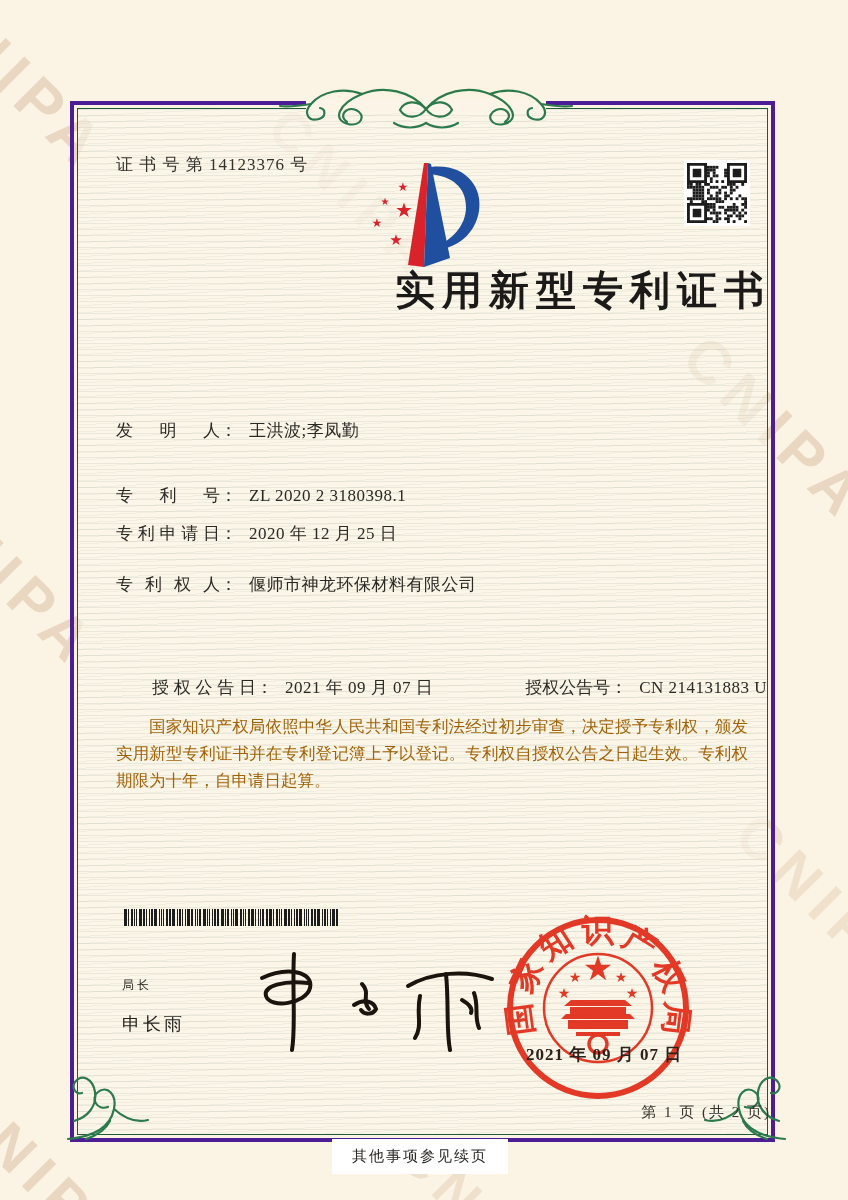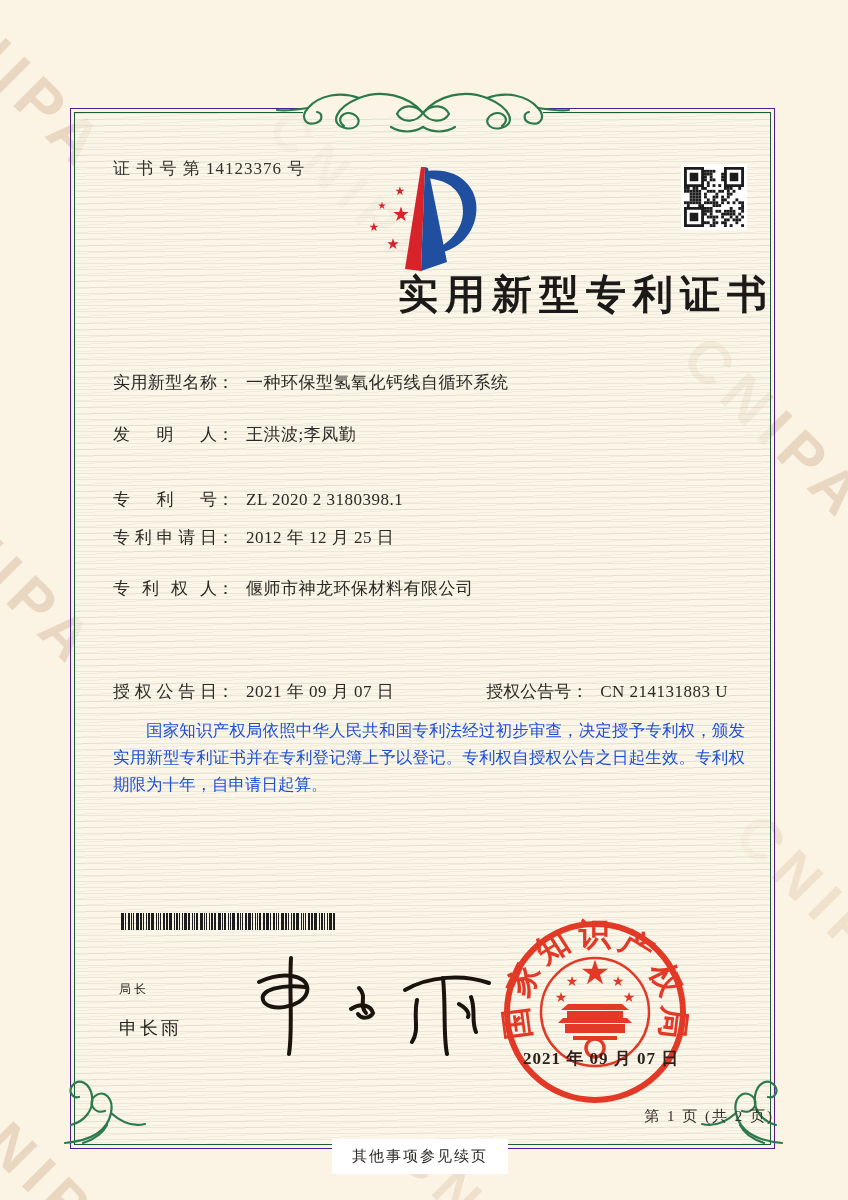--- a/index.html
+++ b/index.html
@@ -17,22 +17,22 @@
   }
   .wm1{left:-46px;top:-34px;font-size:62px;}
   .wm2{left:300px;top:96px;font-size:54px;color:rgba(214,188,160,.28);}
   .wm3{left:718px;top:322px;font-size:60px;}
   .wm4{left:-52px;top:468px;font-size:60px;}
   .wm5{left:770px;top:800px;font-size:58px;color:rgba(212,184,152,.30);}
   .wm6{left:-16px;top:1072px;font-size:58px;}
   .wm7{left:430px;top:1120px;font-size:56px;color:rgba(212,184,152,.32);}
   
   .frame{
-    position:absolute;left:70px;top:108px;width:705px;height:1041px;
-    border:1px solid #4c1d95;box-sizing:border-box;
+    position:absolute;left:70px;top:101px;width:705px;height:1041px;
+    border:4px solid #4c1d95;box-sizing:border-box;
   }
   .frame-inner{
     position:absolute;left:3px;top:3px;right:3px;bottom:3px;
     border:1px solid #1c5b36;
     background-image:
       repeating-linear-gradient(180deg, rgba(124,146,124,.14) 0 1px, transparent 1px 6px),
       repeating-linear-gradient(177deg, rgba(124,146,124,.09) 0 1px, transparent 1px 7px);
     background-color:rgba(253,248,236,.6);
   }
   .orn{position:absolute;pointer-events:none;}
@@ -46,21 +46,21 @@
     left:0;top:158px;width:100%;text-align:right;font-size:40px;font-weight:700;
     letter-spacing:7px;color:#1c1a18;
   }
   .frow{left:42px;font-size:17px;white-space:nowrap;color:#2b2925;}
   .flabel{display:inline-block;width:104px;text-align:justify;text-align-last:justify;vertical-align:bottom;}
   .fcolon{margin-right:12px;}
   .fvalue{letter-spacing:.5px;}
   .grant2{margin-left:92px;}
   .bodytext{
     left:42px;width:632px;font-size:16.5px;line-height:1.64;text-align:justify;
-    color:#1d4ed8;
+    color:#a16207;
   }
   .bodytext p{margin:0;text-indent:2em;}
   .barcode{left:50px;top:804px;}
   .director-title{left:48px;top:872px;font-size:12px;letter-spacing:3px;}
   .director-name{left:48px;top:907px;font-size:18px;letter-spacing:3px;}
   .signature{left:168px;top:843px;}
   .signature path{stroke:#1b140e;fill:none;stroke-width:4;stroke-linecap:round;}
   .seal{left:424px;top:803px;opacity:.95;}
   .seal-date{
     left:452px;top:938px;width:250px;font-size:17px;font-weight:700;
@@ -271,36 +271,33 @@
           <rect x="45.71" y="57.14" width="2.86" height="2.86"></rect>
           <rect x="57.14" y="57.14" width="2.86" height="2.86"></rect>
           <path fill-rule="evenodd" d="M0,0 h20 v20 h-20 z M2.857142857142857,2.857142857142857 v14.285714285714286 h14.285714285714286 v-14.285714285714286 z M5.714285714285714,5.714285714285714 h8.571428571428571 v8.571428571428571 h-8.571428571428571 z"></path>
           <path fill-rule="evenodd" d="M40,0 h20 v20 h-20 z M42.85714285714286,2.857142857142857 v14.285714285714286 h14.285714285714286 v-14.285714285714286 z M45.714285714285715,5.714285714285714 h8.571428571428571 v8.571428571428571 h-8.571428571428571 z"></path>
           <path fill-rule="evenodd" d="M0,40 h20 v20 h-20 z M2.857142857142857,42.85714285714286 v14.285714285714286 h14.285714285714286 v-14.285714285714286 z M5.714285714285714,45.714285714285715 h8.571428571428571 v8.571428571428571 h-8.571428571428571 z"></path>
         </g>
     </svg>
 
     <div class="abs title">实用新型专利证书</div>
 
-    <div class="abs frow" style="top:262px;">
-      <span class="flabel">实用新型名称</span><span class="fcolon">：</span><span class="fvalue">一种环保型氢氧化钙线自循环系统</span>
-    </div>
     <div class="abs frow" style="top:314px;">
       <span class="flabel">发明人</span><span class="fcolon">：</span><span class="fvalue">王洪波;李凤勤</span>
     </div>
     <div class="abs frow" style="top:365px;margin-top:14px;">
       <span class="flabel">专利号</span><span class="fcolon">：</span><span class="fvalue">ZL 2020 2 3180398.1</span>
     </div>
     <div class="abs frow" style="top:417px;">
-      <span class="flabel">专利申请日</span><span class="fcolon">：</span><span class="fvalue">2012 年 12 月 25 日</span>
+      <span class="flabel">专利申请日</span><span class="fcolon">：</span><span class="fvalue">2020 年 12 月 25 日</span>
     </div>
     <div class="abs frow" style="top:468px;">
       <span class="flabel">专利权人</span><span class="fcolon">：</span><span class="fvalue">偃师市神龙环保材料有限公司</span>
     </div>
-    <div class="abs frow" style="top:571px;">
+    <div class="abs frow" style="top:571px;margin-left:36px;">
       <span class="flabel">授权公告日</span><span class="fcolon">：</span><span class="fvalue">2021 年 09 月 07 日</span><span class="grant2"><span>授权公告号</span><span class="fcolon">：</span><span class="fvalue">CN 214131883 U</span></span>
     </div>
 
     <div class="abs bodytext" style="top:608px;">
       <p>国家知识产权局依照中华人民共和国专利法经过初步审查，决定授予专利权，颁发实用新型专利证书并在专利登记簿上予以登记。专利权自授权公告之日起生效。专利权期限为十年，自申请日起算。</p>
     </div>
 
     <svg class="abs barcode" width="218" height="17" viewBox="0 0 218 17">
       <g id="barcode-bars" fill="#1c1c1c">
           <rect x="0" y="0" width="3" height="17"></rect>

